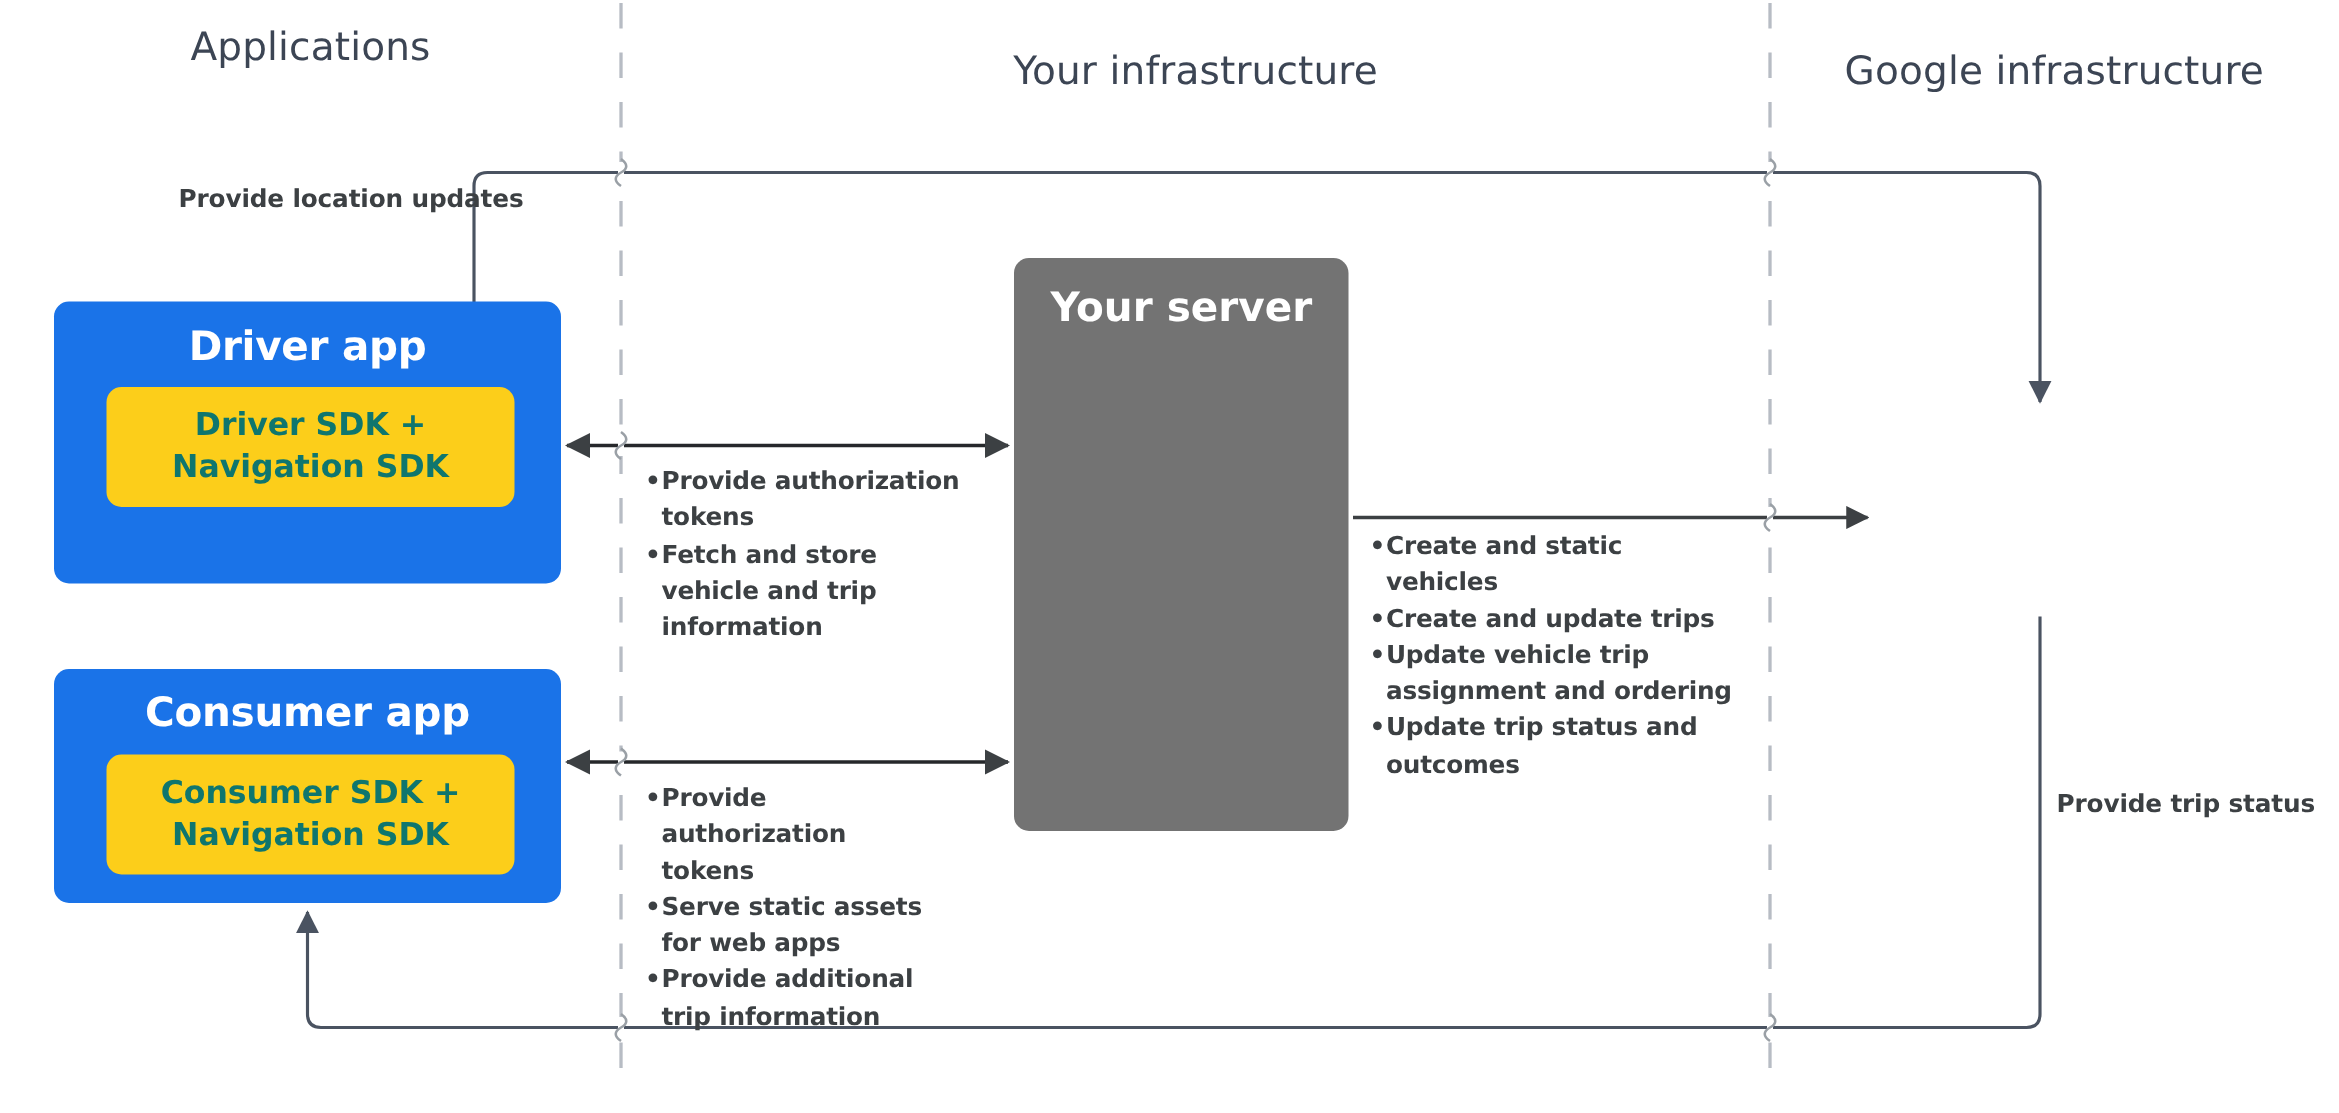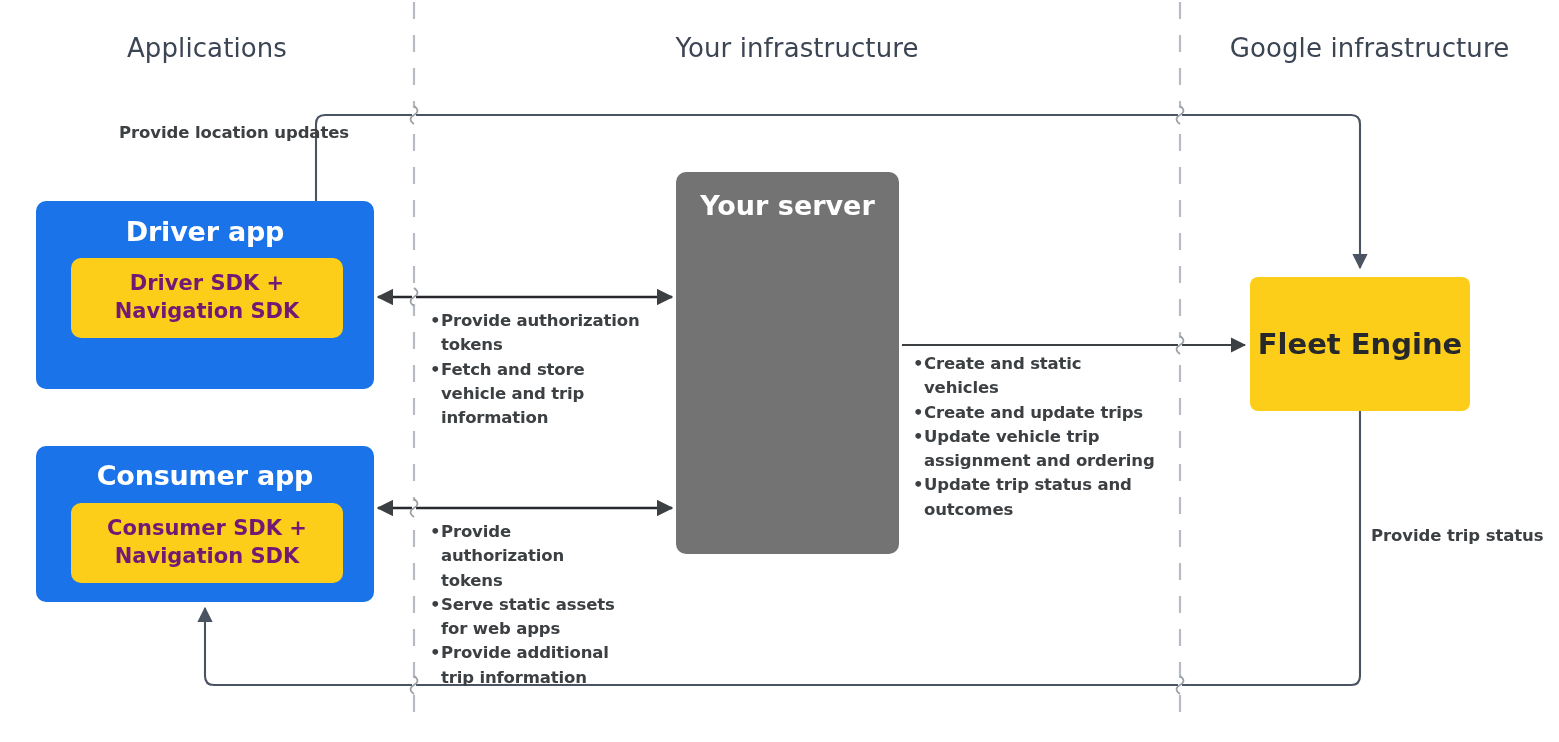--- a/index.html
+++ b/index.html
@@ -9,21 +9,21 @@
   svg.wires{position:absolute;left:0;top:0;width:1559px;height:742px;pointer-events:none;}
 
   .zone-title{position:absolute;font-size:26px;color:#3c4554;font-weight:400;
               white-space:nowrap;text-align:center;letter-spacing:0.1px;}
 
   .app-box{position:absolute;background:#1a73e8;border-radius:10px;box-sizing:border-box;}
   .app-title{position:absolute;left:0;right:0;text-align:center;color:#ffffff;
              font-size:27px;font-weight:bold;letter-spacing:-0.2px;}
   .sdk-box{position:absolute;background:#fcce1a;border-radius:10px;
            display:flex;align-items:center;justify-content:center;text-align:center;
-           color:#701a75;font-size:21px;font-weight:bold;line-height:1.33;}
+           color:#0f766e;font-size:21px;font-weight:bold;line-height:1.33;}
 
   .server-box{position:absolute;background:#737373;border-radius:10px;}
   .server-title{position:absolute;left:0;right:0;text-align:center;color:#ffffff;
                 font-size:27px;font-weight:bold;}
 
   .fleet-box{position:absolute;background:#fcce1a;border-radius:8px;
              display:flex;align-items:center;justify-content:center;
              color:#26282b;font-size:29px;font-weight:bold;}
 
   .note{position:absolute;font-size:16.5px;font-weight:bold;color:#3c4043;
@@ -76,21 +76,21 @@
       <path d="M 414 106 q 7 5 0 9 q -7 4 0 9"></path>
       <path d="M 414 288 q 7 5 0 9 q -7 4 0 9"></path>
       <path d="M 414 499 q 7 5 0 9 q -7 4 0 9"></path>
       <path d="M 414 676 q 7 5 0 9 q -7 4 0 9"></path>
       <path d="M 1180 106 q 7 5 0 9 q -7 4 0 9"></path>
       <path d="M 1180 336 q 7 5 0 9 q -7 4 0 9"></path>
       <path d="M 1180 676 q 7 5 0 9 q -7 4 0 9"></path>
     </g>
   </svg>
 
-  <div class="zone-title" style="left:0;top:33px;width:414px;">Applications</div>
+  <div class="zone-title" style="left:0;top:17px;width:414px;">Applications</div>
   <div class="zone-title" style="left:1180px;top:33px;width:379px;">Google infrastructure</div>
   <div class="zone-title" style="left:414px;top:33px;width:766px;">Your infrastructure</div>
 
   <div class="note" style="left:119px;top:95px;margin-top:28px;">Provide location updates</div>
 
   <div class="note" style="left:1371px;top:526px;">Provide trip status</div>
 
   <div class="app-box" style="left:36px;top:201px;width:338px;height:188px;">
     <div class="app-title" style="top:15px;">Driver app</div>
     <div class="sdk-box" style="left:35px;top:57px;width:272px;height:80px;flex-direction:column;">
@@ -104,21 +104,20 @@
     <div class="sdk-box" style="left:35px;top:57px;width:272px;height:80px;flex-direction:column;">
       <span>Consumer SDK +</span>
       <span>Navigation SDK</span>
     </div>
   </div>
 
   <div class="server-box" style="left:676px;top:172px;width:223px;height:382px;">
     <div class="server-title" style="top:18px;">Your server</div>
   </div>
 
-  <div class="fleet-box" style="left:1250px;top:277px;width:220px;height:134px;">Fleet Engine</div>
 
   <div class="bullets" style="left:430px;top:309px;width:225px;">
     <div class="bi">
       <span class="dot">•</span>
       <span class="txt">Provide authorization tokens</span>
     </div>
     <div class="bi">
       <span class="dot">•</span>
       <span class="txt">Fetch and store vehicle and trip information</span>
     </div>

